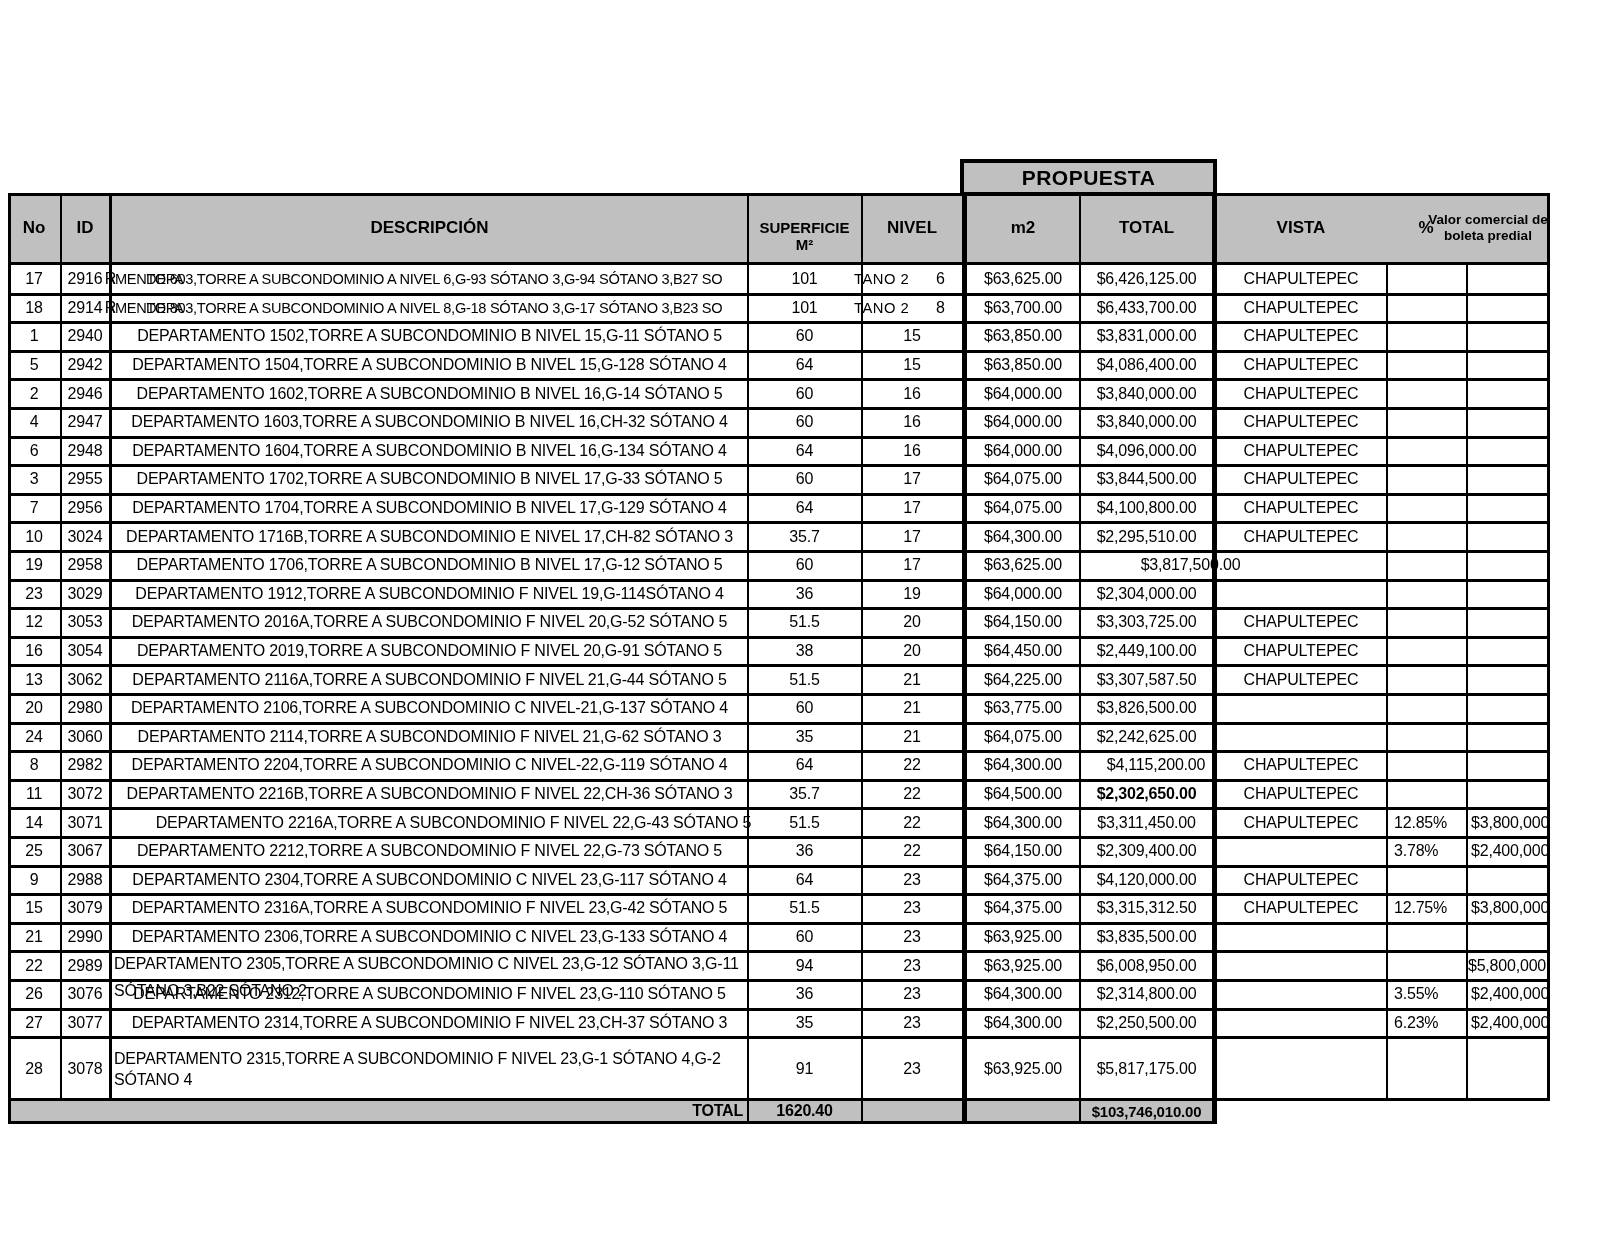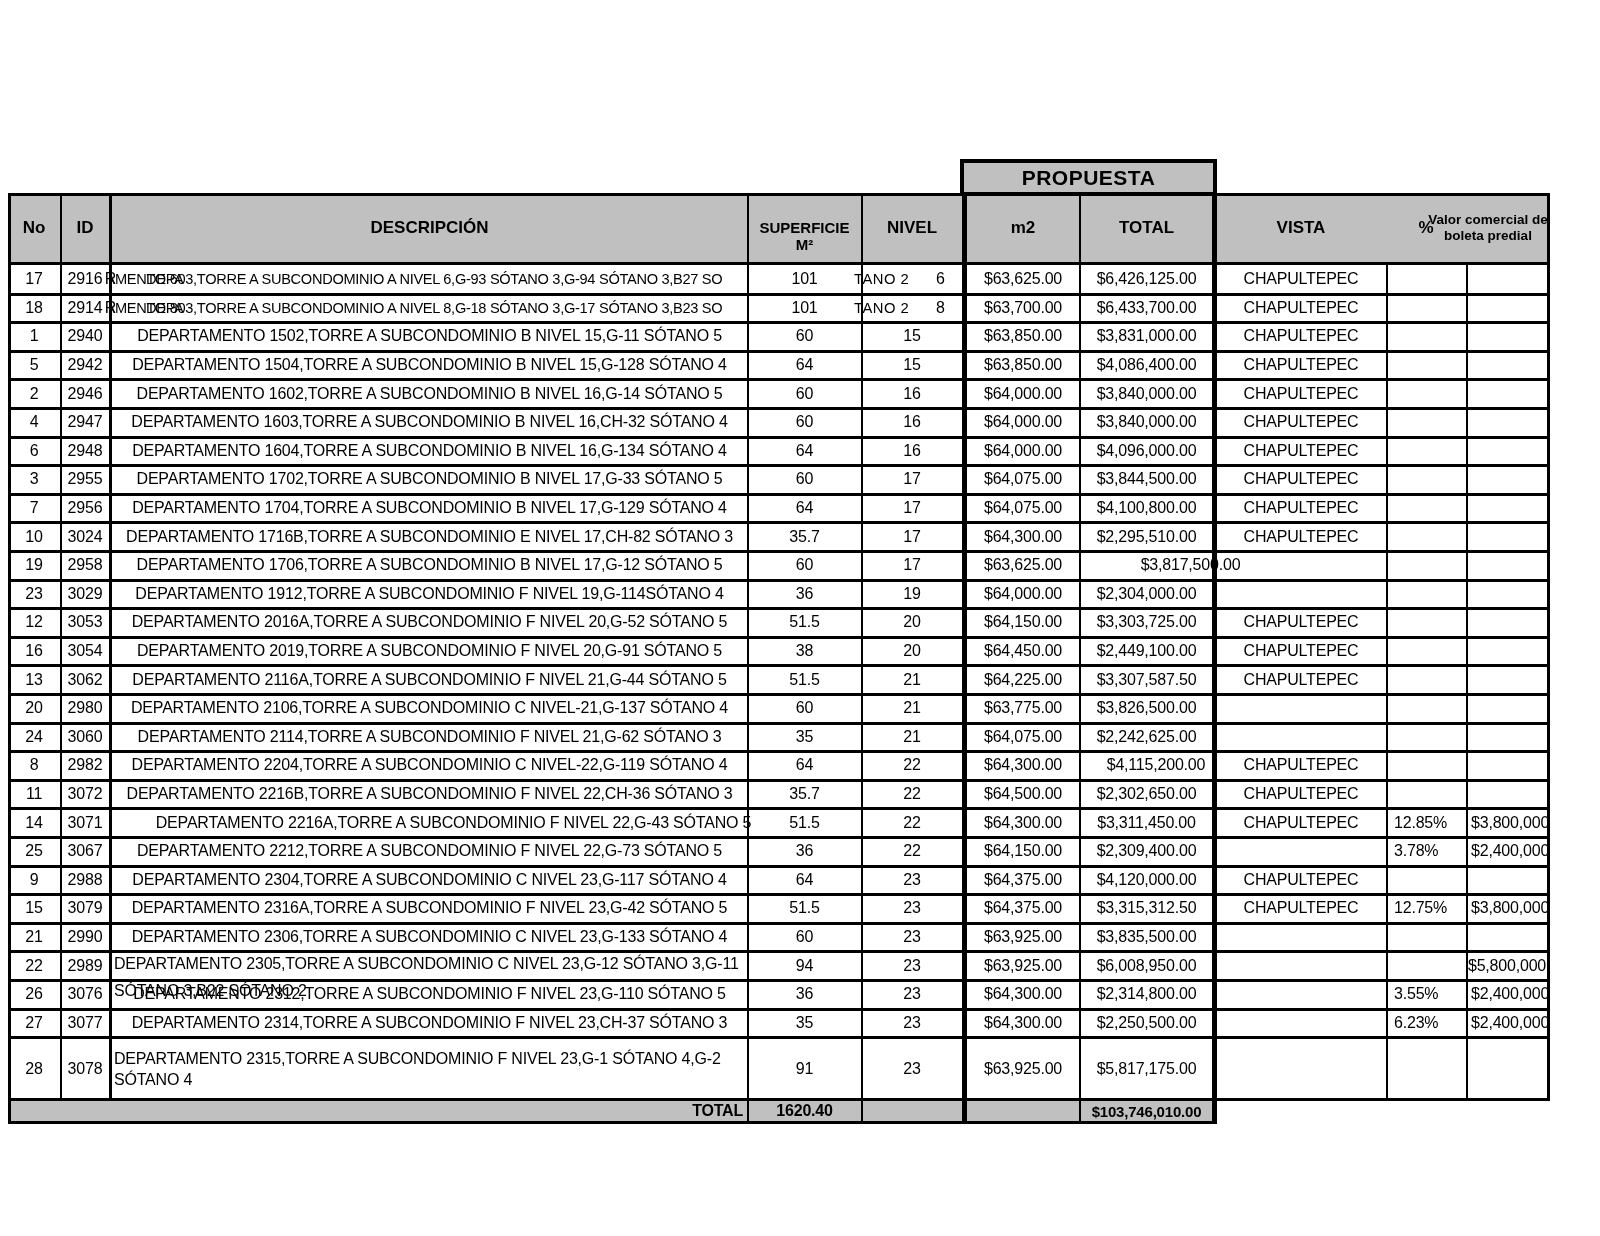--- a/index.html
+++ b/index.html
@@ -297,21 +297,21 @@
         <div class="cell left" style="left: 1387px; top: 751.2px; width: 78px; height: 28.6px; padding-left: 7px;"></div>
         <div class="cell left" style="left: 1467px; top: 751.2px; width: 80px; height: 28.6px; padding-left: 4px;"></div>
       </div>
       <div>
         <div class="cell" style="left: 8px; top: 779.8px; width: 52px; height: 28.6px;">11</div>
         <div class="cell" style="left: 60px; top: 779.8px; width: 50px; height: 28.6px;">3072</div>
         <div class="cell" style="left: 112px; top: 779.8px; width: 635px; height: 28.6px;">DEPARTAMENTO 2216B,TORRE A SUBCONDOMINIO F NIVEL 22,CH-36 SÓTANO 3</div>
         <div class="cell" style="left: 748px; top: 779.8px; width: 113px; height: 28.6px;">35.7</div>
         <div class="cell" style="left: 862px; top: 779.8px; width: 100px; height: 28.6px;">22</div>
         <div class="cell" style="left: 967px; top: 779.8px; width: 112px; height: 28.6px;">$64,500.00</div>
-        <div class="cell" style="left: 1081px; top: 779.8px; width: 131px; height: 28.6px;">$2,302,650.00</div>
+        <div class="cell" style="left: 1081px; top: 779.8px; width: 131px; height: 28.6px; font-weight: bold;">$2,302,650.00</div>
         <div class="cell" style="left: 1217px; top: 779.8px; width: 168px; height: 28.6px;">CHAPULTEPEC</div>
         <div class="cell left" style="left: 1387px; top: 779.8px; width: 78px; height: 28.6px; padding-left: 7px;"></div>
         <div class="cell left" style="left: 1467px; top: 779.8px; width: 80px; height: 28.6px; padding-left: 4px;"></div>
       </div>
       <div>
         <div class="cell" style="left: 8px; top: 808.4px; width: 52px; height: 28.6px;">14</div>
         <div class="cell" style="left: 60px; top: 808.4px; width: 50px; height: 28.6px;">3071</div>
         <div class="cell" style="left: 112px; top: 808.4px; width: 635px; height: 28.6px; padding-left: 48px;">DEPARTAMENTO 2216A,TORRE A SUBCONDOMINIO F NIVEL 22,G-43 SÓTANO 5</div>
         <div class="cell" style="left: 748px; top: 808.4px; width: 113px; height: 28.6px;">51.5</div>
         <div class="cell" style="left: 862px; top: 808.4px; width: 100px; height: 28.6px;">22</div>

